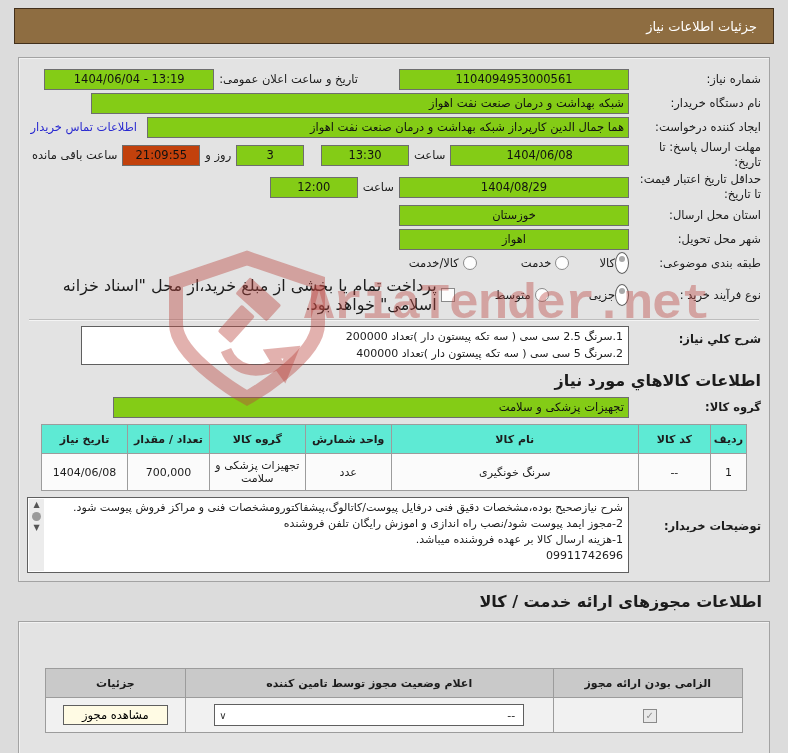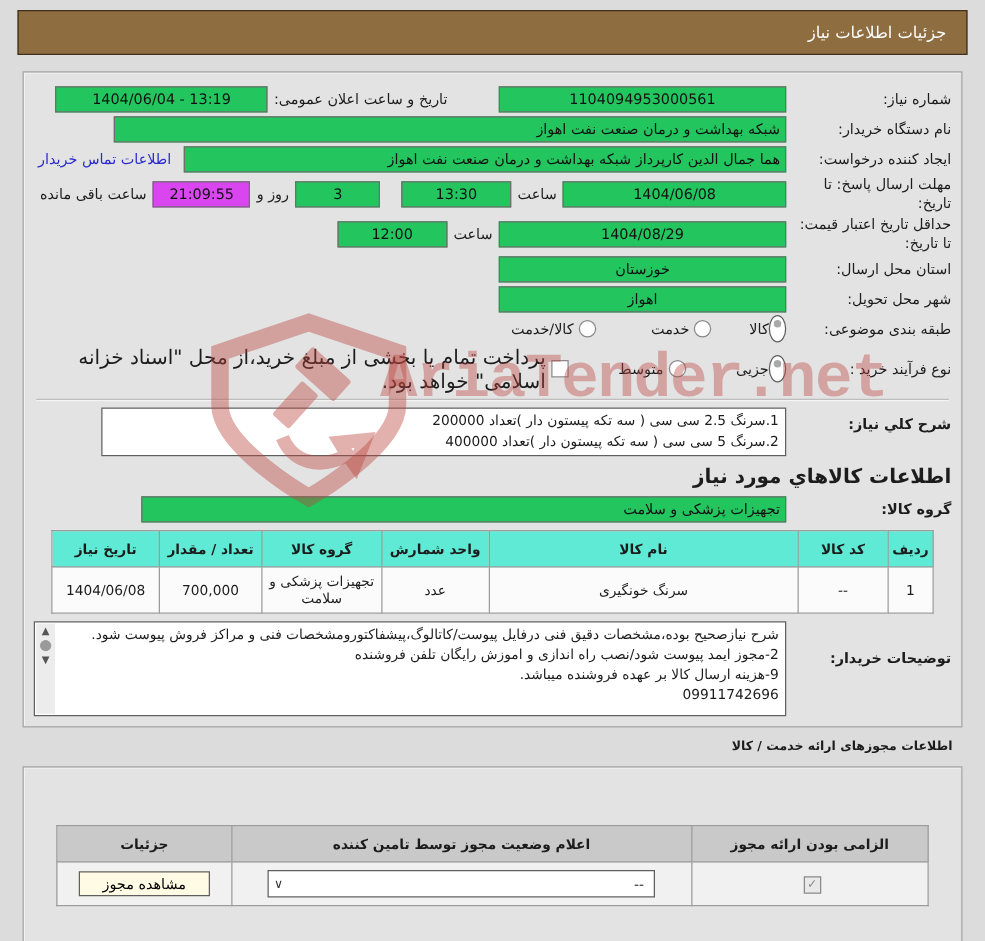--- a/index.html
+++ b/index.html
@@ -14,26 +14,26 @@
     color:#fff;display:flex;align-items:center;padding:0 16px;font-size:13px;
   }
   .panel{
     margin:13px 18px 0;border:1px solid #a3a3a3;background:#e3e3e3;
     padding:8px 8px 6px;box-shadow:inset 1px 1px 0 #f2f2f2;
   }
   .row{display:flex;align-items:center;margin:2px 0;min-height:22px}
   .lbl{width:128px;flex:0 0 128px;line-height:1.3;font-size:11.5px;padding-left:4px}
   .b{font-weight:bold}
   .inp{
-    background:#22c55e;border:1px solid #6e6e6e;height:17px;font:inherit;font-size:11.5px;
+    background:#84cc16;border:1px solid #6e6e6e;height:17px;font:inherit;font-size:11.5px;
     padding:1px 4px;box-sizing:content-box;color:#111;
   }
   .ctr{text-align:center;direction:ltr}
   .rt{text-align:right}
-  .cream{background:#d946ef}
+  .cream{background:#c2410c}
   .small-lbl{font-size:11.5px;padding:0 5px;white-space:nowrap}
   .link{color:#2a2ad0;font-size:11.5px;margin-right:10px;cursor:pointer;white-space:nowrap}
   
   .radio{width:12px;height:12px;border:1px solid #8a8a8a;border-radius:50%;background:#fdfdfd;
     display:inline-block;margin-left:4px;position:relative;flex:0 0 12px}
   .radio.sel::after{content:"";position:absolute;top:3px;left:3px;width:6px;height:6px;border-radius:50%;background:#a9a9a9}
   .chk{width:12px;height:12px;border:1px solid #8a8a8a;background:#fdfdfd;display:inline-block;
     margin-left:4px;position:relative;flex:0 0 12px;font-size:10px;line-height:11px;text-align:center;color:#8b8b8b}
   .chk.dis{background:#e9e9e9}
   .opt{display:flex;align-items:center;margin-left:30px;font-size:11.5px}
@@ -44,21 +44,21 @@
     font-size:11px;line-height:1.5;min-height:32px;
   }
   .notesbox{
     position:relative;background:#fff;border:1px solid #5f5f5f;width:588px;height:70px;
     padding:2px 5px 2px 20px;font-size:11px;line-height:1.45;overflow:hidden;box-sizing:content-box;
   }
   .sbar{position:absolute;left:1px;top:1px;bottom:1px;width:15px;background:#ececec;
     display:flex;flex-direction:column;align-items:center;padding-top:2px;gap:3px;color:#555}
   .sbar .ar{font-size:8px;line-height:8px;cursor:pointer}
   .sbar .thumb{width:9px;height:9px;border-radius:50%;background:#9a9a9a}
-  .section-title{margin:10px 26px 0;font-size:10px;font-weight:bold;color:#1c1c1c}
+  .section-title{margin:10px 26px 0;font-size:16px;font-weight:bold;color:#1c1c1c}
   
   table.goods{border-collapse:collapse;margin:6px auto 2px;width:706px;background:#fff}
   .goods th,.goods td{border:1px solid #9c9c9c;font-size:11px;text-align:center;padding:2px 3px}
   .goods th{background:#5eead4;font-weight:bold;height:24px}
   .goods td{background:#fbfbfb;height:32px}
   .panel2{margin:10px 18px 0;border:1px solid #a3a3a3;background:#e3e3e3;height:120px;
     padding-top:46px;box-sizing:content-box;box-shadow:inset 1px 1px 0 #f2f2f2}
   table.lic{width:698px;margin:0 auto;border-collapse:collapse}
   .lic th{border:1px solid #9c9c9c;background:#c9c9c9;font-size:11px;font-weight:bold;height:26px;text-align:center}
   .lic td{border:1px solid #9c9c9c;background:#f1f1f1;height:32px;text-align:center;vertical-align:middle}
@@ -212,21 +212,21 @@
       <td style="direction:ltr">1404/06/08</td>
     </tr>
   </tbody>
     </table>
 
   <div class="row" style="align-items:flex-start;margin-top:6px">
     <span class="lbl b" style="padding-top:22px">توضیحات خریدار:</span>
     <div class="notesbox">
       <div>شرح نیازصحیح بوده،مشخصات دقیق فنی درفایل پیوست/کاتالوگ،پیشفاکتورومشخصات فنی و مراکز فروش پیوست شود.</div>
       <div>2-مجوز ایمد پیوست شود/نصب راه اندازی و اموزش رایگان  تلفن فروشنده</div>
-      <div>9-هزینه ارسال کالا بر عهده فروشنده میباشد.</div>
+      <div>1-هزینه ارسال کالا بر عهده فروشنده میباشد.</div>
       <div>09911742696</div>
       <div class="sbar">
         <span class="ar">▲</span>
         <span class="thumb"></span>
         <span class="ar">▼</span>
       </div>
     </div>
   </div>
 </div>
 

